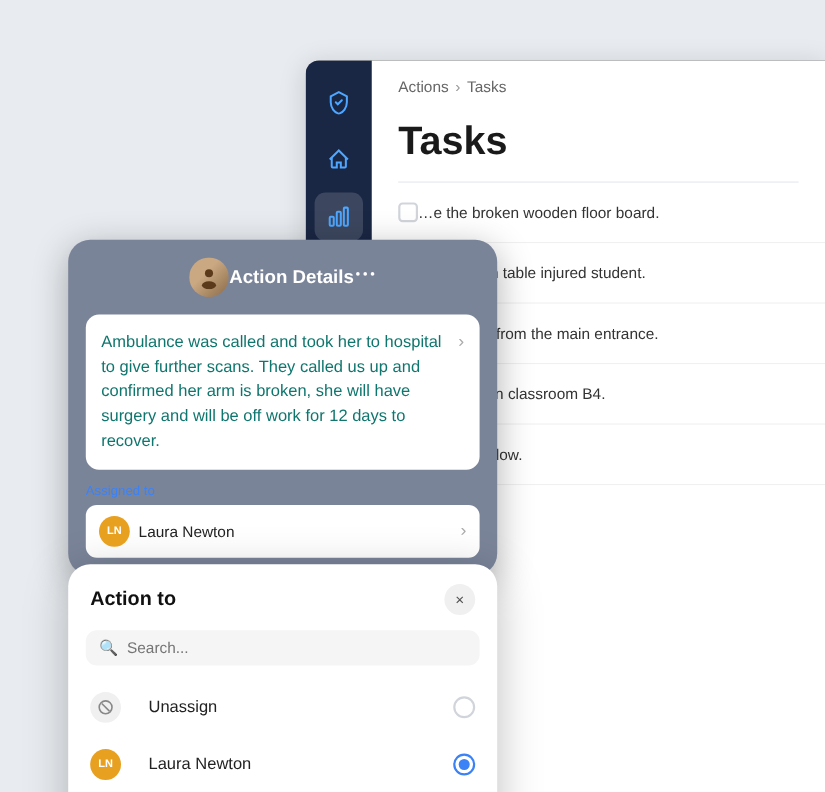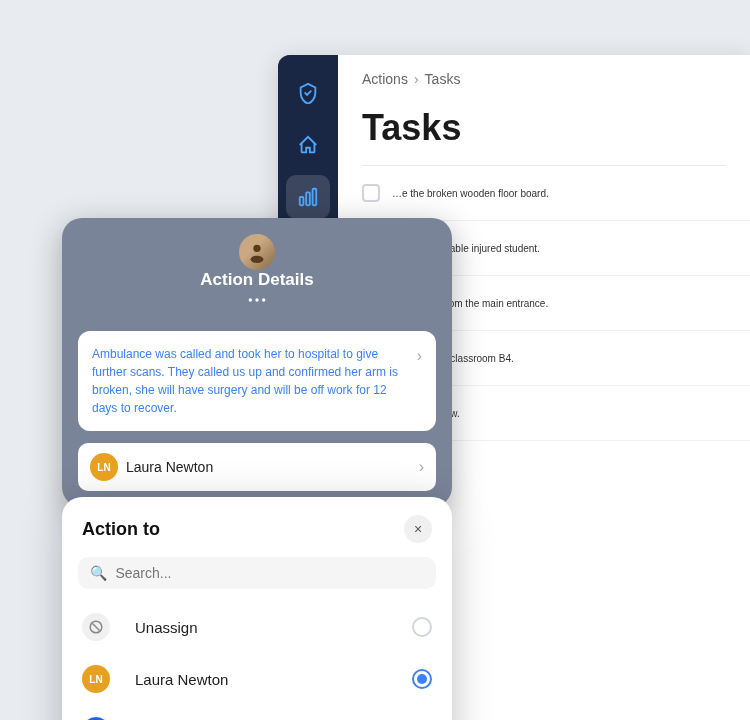--- a/index.html
+++ b/index.html
@@ -96,22 +96,21 @@
 
     .task-list {
       padding: 0;
     }
 
     .task-item {
       padding: 18px 24px;
       border-bottom: 1px solid #f0f0f0;
       display: flex;
       align-items: center;
-      gap: 12px;
-      font-size: 10px;
+      font-size: 14px;
       color: #333;
       text-align: center;
     }
 
     .task-checkbox {
       width: 18px;
       height: 18px;
       border: 2px solid #d1d5db;
       border-radius: 4px;
       flex-shrink: 0;
@@ -132,23 +131,22 @@
       background: #7a8499;
       border-radius: 20px;
       padding: 16px;
       margin-bottom: 0;
       box-shadow: 0 8px 32px rgba(0,0,0,0.3);
     }
 
     .mobile-header {
       display: flex;
       align-items: center;
-      justify-content: space-between;
+      justify-content: center;
       margin-bottom: 16px;
-      flex-direction: column;
     }
 
     .avatar {
       width: 36px;
       height: 36px;
       border-radius: 50%;
       background: #a0896c;
       overflow: hidden;
       display: flex;
       align-items: center;
@@ -182,22 +180,22 @@
       border-radius: 12px;
       padding: 14px;
       margin-bottom: 12px;
       display: flex;
       align-items: flex-start;
       justify-content: space-between;
       gap: 8px;
     }
 
     .action-text {
-      font-size: 12px;
-      color: #3b82f6;
+      font-size: 15px;
+      color: #0f766e;
       line-height: 1.5;
       flex: 1;
     }
 
     .action-arrow {
       color: #aaa;
       font-size: 16px;
       flex-shrink: 0;
       margin-top: 2px;
     }
@@ -464,20 +462,21 @@
         </svg>
       </div>
     </div>
 
     <div class="action-item-card">
       <div class="action-text">Ambulance was called and took her to hospital to give further scans. They called us up and confirmed her arm is broken, she will have surgery and will be off work for 12 days to recover.</div>
       <div class="action-arrow">›</div>
     </div>
 
     <div>
+      <div class="assigned-to-label">Assigned to</div>
       <div class="assignee-row">
         <div class="assignee-info">
           <div class="assignee-avatar">
             <span>LN</span>
           </div>
           <span class="assignee-name">Laura Newton</span>
         </div>
         <span style="color:#aaa; font-size:16px;">›</span>
       </div>
     </div>

